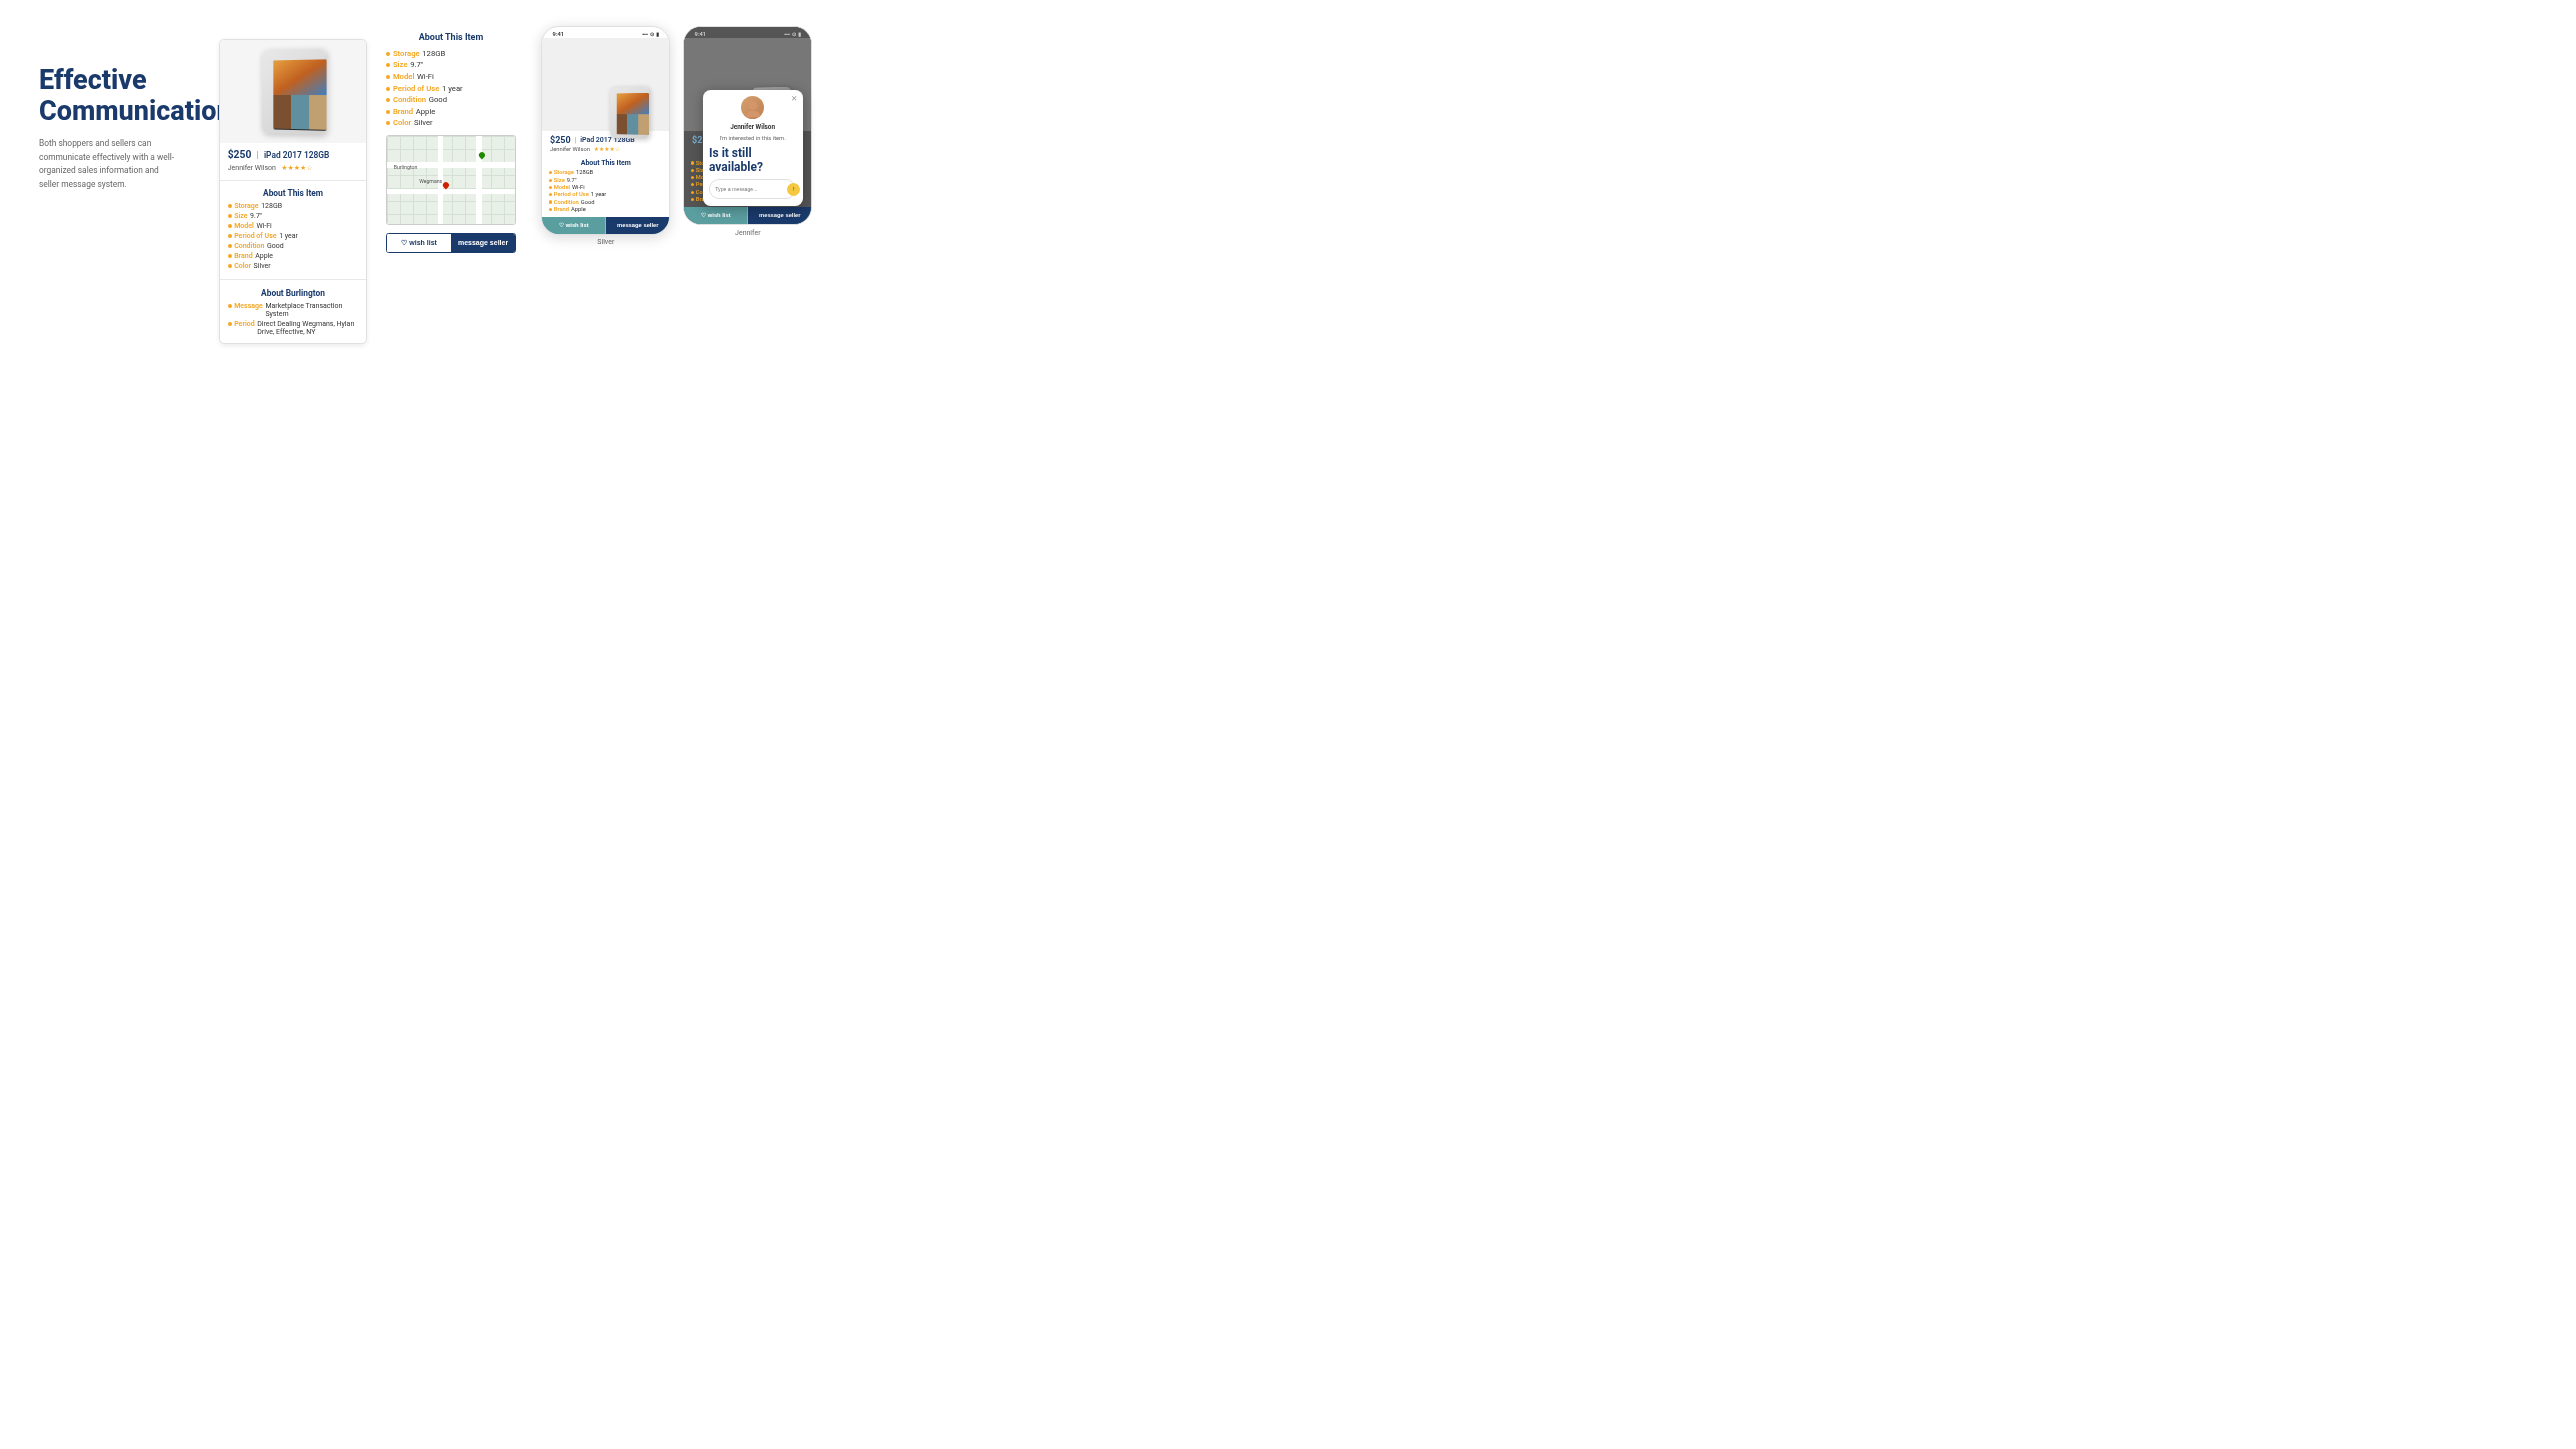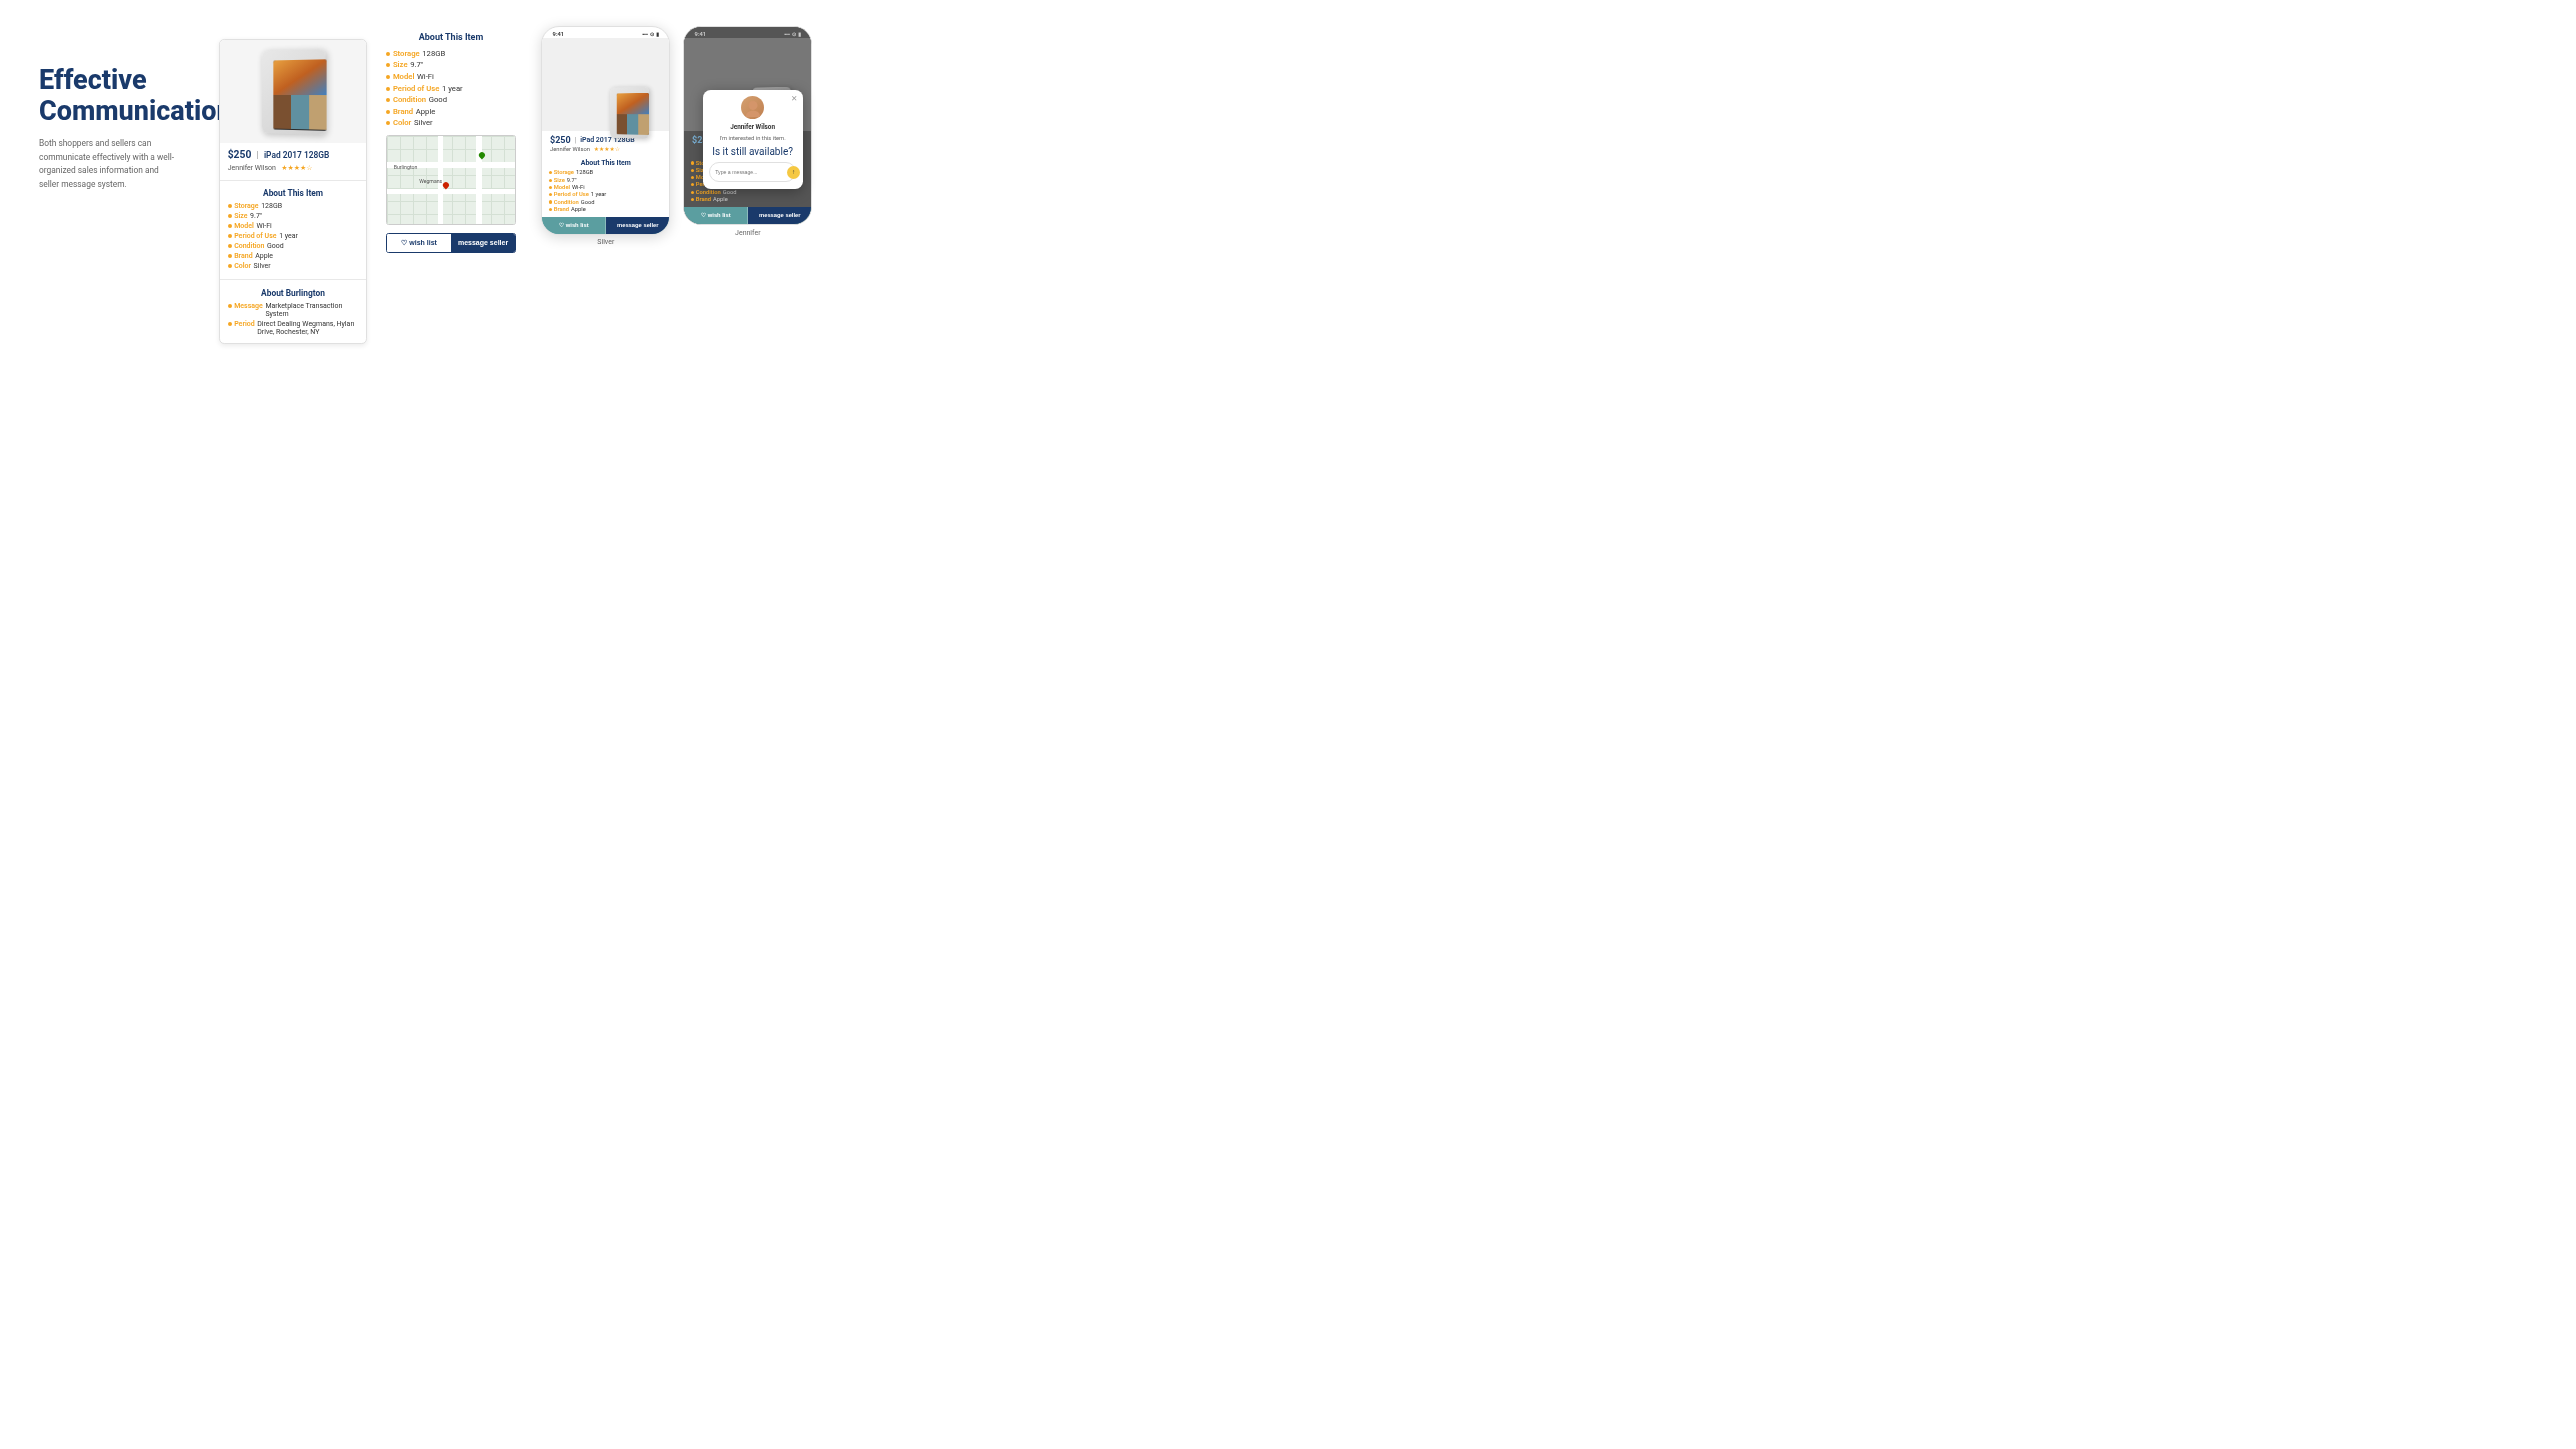--- a/index.html
+++ b/index.html
@@ -537,24 +537,24 @@
 
     .popup-message-text {
       font-size: 5.8px;
       color: #666;
       text-align: center;
       line-height: 1.4;
       margin-bottom: 3.9px;
     }
 
     .popup-question {
-      font-size: 10px;
-      font-weight: 400;
+      font-size: 12px;
+      font-weight: 700;
       color: #1a3a6b;
-      text-align: center;
+      text-align: left;
       margin-bottom: 5.2px;
     }
 
     .popup-input-row {
       display: flex;
       align-items: center;
       border: 0.6px solid #e0e0e0;
       border-radius: 13px;
       padding: 2.6px 5.2px;
       gap: 3.9px;
@@ -667,21 +667,21 @@
       <div class="card-section-title">About Burlington</div>
       <ul class="card-attributes">
         <li>
           <span class="attr-bullet"></span>
           <span class="attr-key">Message</span>
           <span>Marketplace Transaction System</span>
         </li>
         <li>
           <span class="attr-bullet"></span>
           <span class="attr-key">Period</span>
-          <span>Direct Dealing Wegmans, Hylan Drive, Rochester, NY</span>
+          <span>Direct Dealing Wegmans, Hylan Drive, Effective, NY</span>
         </li>
       </ul>
     </div>
   </div>
 
   <div class="right-panel">
     <div class="panel-section-title">About This Item</div>
     <ul class="panel-attributes">
       <li>
         <span class="attr-bullet"></span>

